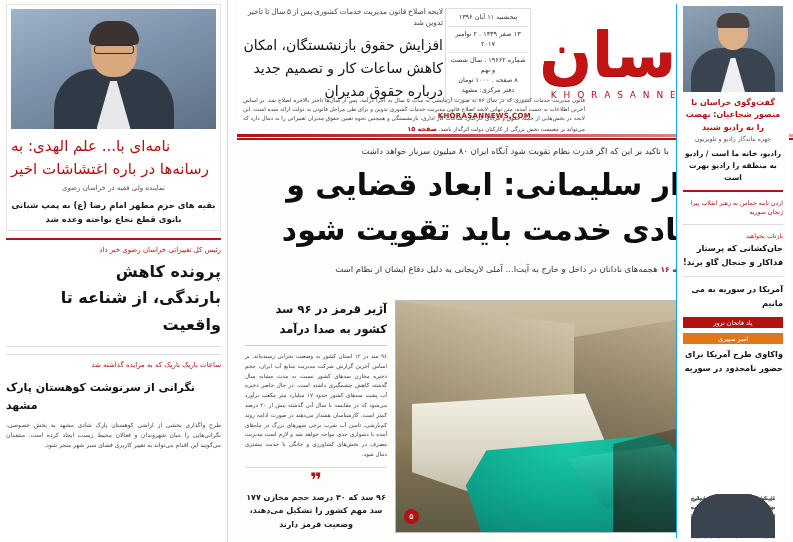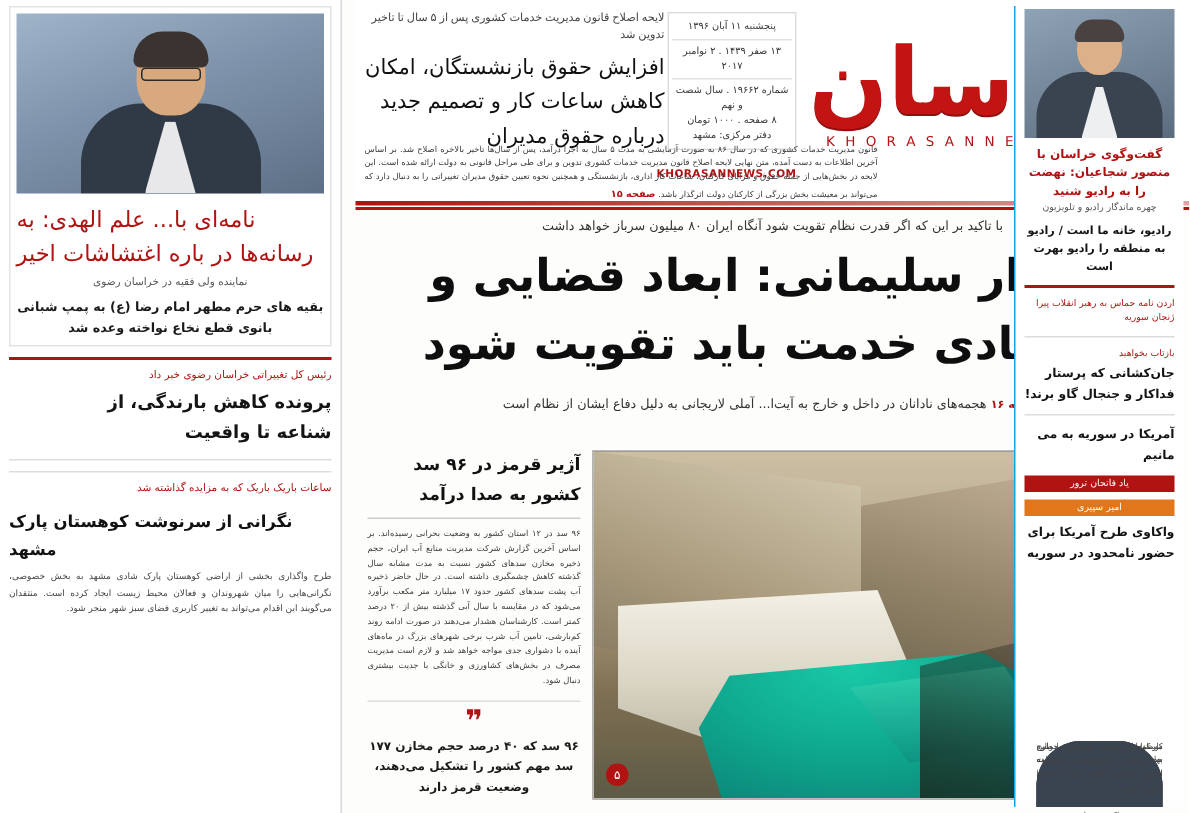--- a/index.html
+++ b/index.html
@@ -204,21 +204,21 @@
   .divider-thin { height: 1px; background: #ddd; margin: 7px 0 5px; }
   .side-item { margin-bottom: 8px; }
   .side-kicker {
     font-size: 7px;
     color: #b11212;
     text-align: right;
     margin-bottom: 3px;
     line-height: 1.5;
   }
   .side-head {
-    font-size: 12px;
+    font-size: 16px;
     font-weight: bold;
     color: #141414;
     text-align: right;
     line-height: 1.65;
     margin-left: 45px;
   }
   .side-bottom-head {
     font-size: 11px;
     font-weight: bold;
     color: #111;

